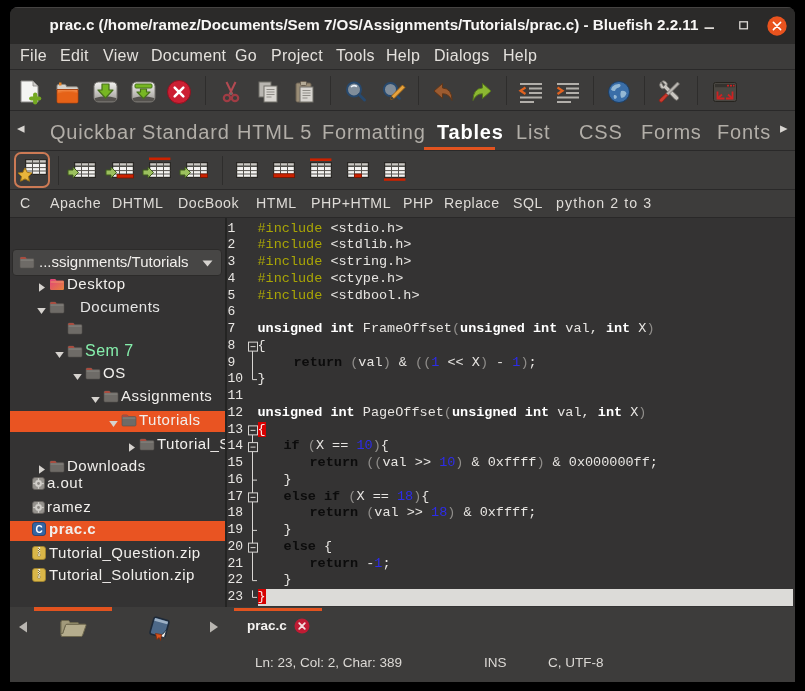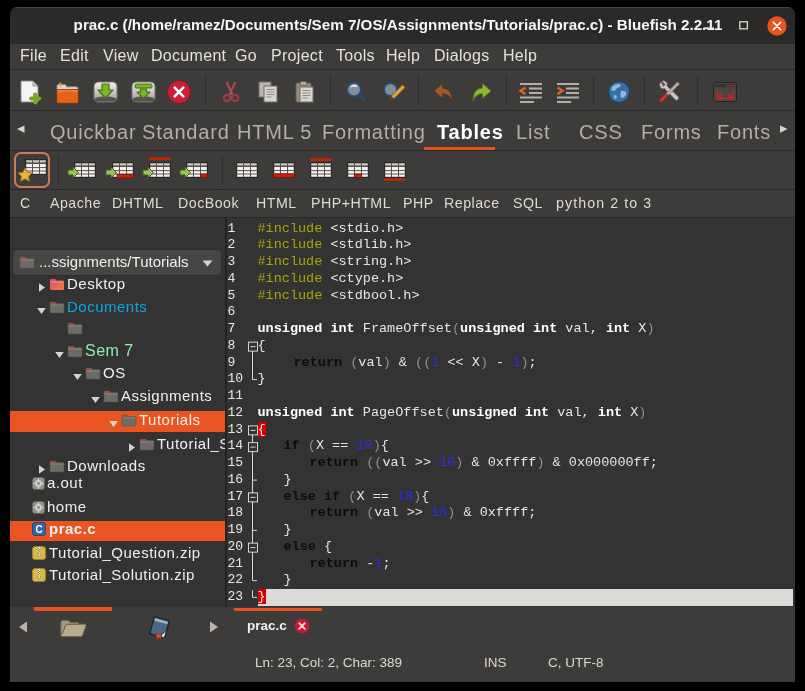--- a/index.html
+++ b/index.html
@@ -5,21 +5,21 @@
   * { margin:0; padding:0; box-sizing:border-box; }
   html,body { width:805px; height:691px; background:#000; overflow:hidden; }
   #page { position:relative; width:805px; height:691px; background:#000;
           font-family:"Liberation Sans", sans-serif; }
   #win { position:absolute; left:10px; top:7px; width:785px; height:675px;
          background:#343333; border-radius:8px 8px 0 0; overflow:hidden; }
   .abs { position:absolute; }
 
   
   #titlebar { left:0; top:0; width:785px; height:37px; background:#2b2a29;
-               box-shadow: inset 0 1px 0 #454342; padding-left: 24px; }
+               box-shadow: inset 0 1px 0 #454342; }
   #title { width:728px; text-align:center; margin-top:8.5px; color:#f8f7f6;
            font-size:15.2px; font-weight:bold; }
 
   
   #menubar { left:0; top:37px; width:785px; height:25px; background:#3d3c3b; }
   .menu { position:absolute; top:3px; color:#e4e1dd; font-size:16px; letter-spacing:0.3px; }
 
   
   #toolbar { left:0; top:62px; width:785px; height:41px; background:#3d3c3b;
              border-top:1px solid #2a2929; }
@@ -439,21 +439,21 @@
             </svg></div>
       <div class="abs" style="left:57px; top:30px; color:#f1efec; font-size:15px; letter-spacing:0.5px; line-height:18px;">Desktop</div>
       <div class="abs" style="left:26px; top:56.5px;"><svg width="11" height="11" viewBox="0 0 11 11">
               <path d="M1.2 3 L9.8 3 L5.5 9 Z" fill="#d6d3cf"></path>
             </svg></div>
       <div class="abs" style="left:39px; top:55px;"><svg width="16" height="14" viewBox="0 0 16 14">
               <path d="M1 3.2 Q1 2 2.2 2 L5.8 2 Q6.6 2 7 2.8 L7.4 3.6 L13.8 3.6 Q15 3.6 15 4.8 L15 11.8 Q15 13 13.8 13 L2.2 13 Q1 13 1 11.8 Z" fill="#6e6b67" stroke="#55534f" stroke-width="0.6"></path>
               <path d="M1 4.6 Q1 2 2.2 2 L5.8 2 Q6.6 2 7 2.8 L7.6 4.0 L1 4.0 Z" fill="#a84c3f"></path>
               <rect x="1.6" y="4.4" width="12.8" height="1.4" fill="#817e79"></rect>
             </svg></div>
-      <div class="abs" style="left:57px; top:53px; color:#0ea5e9; font-size:15px; letter-spacing:0.5px; line-height:18px;">Documents</div>
+      <div class="abs" style="left:70px; top:53px; color:#e5e5e5; font-size:15px; letter-spacing:0.5px; line-height:18px;">Documents</div>
       <div class="abs" style="left:57px; top:76px;"><svg width="16" height="14" viewBox="0 0 16 14">
               <path d="M1 3.2 Q1 2 2.2 2 L5.8 2 Q6.6 2 7 2.8 L7.4 3.6 L13.8 3.6 Q15 3.6 15 4.8 L15 11.8 Q15 13 13.8 13 L2.2 13 Q1 13 1 11.8 Z" fill="#6e6b67" stroke="#55534f" stroke-width="0.6"></path>
               <path d="M1 4.6 Q1 2 2.2 2 L5.8 2 Q6.6 2 7 2.8 L7.6 4.0 L1 4.0 Z" fill="#a84c3f"></path>
               <rect x="1.6" y="4.4" width="12.8" height="1.4" fill="#817e79"></rect>
             </svg></div>
       <div class="abs" style="left:44px; top:100.5px;"><svg width="11" height="11" viewBox="0 0 11 11">
               <path d="M1.2 3 L9.8 3 L5.5 9 Z" fill="#d6d3cf"></path>
             </svg></div>
       <div class="abs" style="left:57px; top:99px;"><svg width="16" height="14" viewBox="0 0 16 14">
               <path d="M1 3.2 Q1 2 2.2 2 L5.8 2 Q6.6 2 7 2.8 L7.4 3.6 L13.8 3.6 Q15 3.6 15 4.8 L15 11.8 Q15 13 13.8 13 L2.2 13 Q1 13 1 11.8 Z" fill="#6e6b67" stroke="#55534f" stroke-width="0.6"></path>
@@ -523,21 +523,21 @@
               <rect x="0.5" y="0.5" width="12" height="12" rx="2.5" fill="#95928d" stroke="#64615d" stroke-width="0.8"></rect>
               <circle cx="6.5" cy="6.5" r="3.4" fill="#d2cfca"></circle>
               <circle cx="6.5" cy="6.5" r="1.4" fill="#8a8782"></circle>
               <g stroke="#d2cfca" stroke-width="1.3">
                 <line x1="6.5" y1="1.2" x2="6.5" y2="3.2"></line>
                 <line x1="6.5" y1="9.8" x2="6.5" y2="11.8"></line>
                 <line x1="1.2" y1="6.5" x2="3.2" y2="6.5"></line>
                 <line x1="9.8" y1="6.5" x2="11.8" y2="6.5"></line>
               </g>
             </svg></div>
-      <div class="abs" style="left:37px; top:253px; color:#f1efec; font-size:15px; letter-spacing:0.5px; line-height:18px; font-weight:normal;">home</div>
+      <div class="abs" style="left:37px; top:253px; color:#f1efec; font-size:15px; letter-spacing:0.5px; line-height:18px; font-weight:normal;">ramez</div>
       <div class="abs" style="left:0; top:276px; width:215px; height:20px; background:#e95422;"></div>
       <div class="abs" style="left:22px; top:277px;"><svg width="14" height="14" viewBox="0 0 14 14">
               <rect x="0.5" y="0.5" width="13" height="13" rx="2.5" fill="#3465a4" stroke="#1d4071" stroke-width="0.8"></rect>
               <text x="7" y="10.6" font-family="Liberation Sans" font-size="10" font-weight="bold" fill="#ffffff" text-anchor="middle">C</text>
             </svg></div>
       <div class="abs" style="left:39px; top:275px; color:#f1efec; font-size:15px; letter-spacing:0.5px; line-height:18px; font-weight:bold;">prac.c</div>
       <div class="abs" style="left:22px; top:301px;"><svg width="14" height="14" viewBox="0 0 14 14">
               <rect x="0.5" y="0.5" width="13" height="13" rx="2.5" fill="#d9b648" stroke="#a3852c" stroke-width="0.8"></rect>
               <rect x="5.9" y="1" width="2.2" height="8" fill="#f4eede"></rect>
               <g fill="#8a7322">

